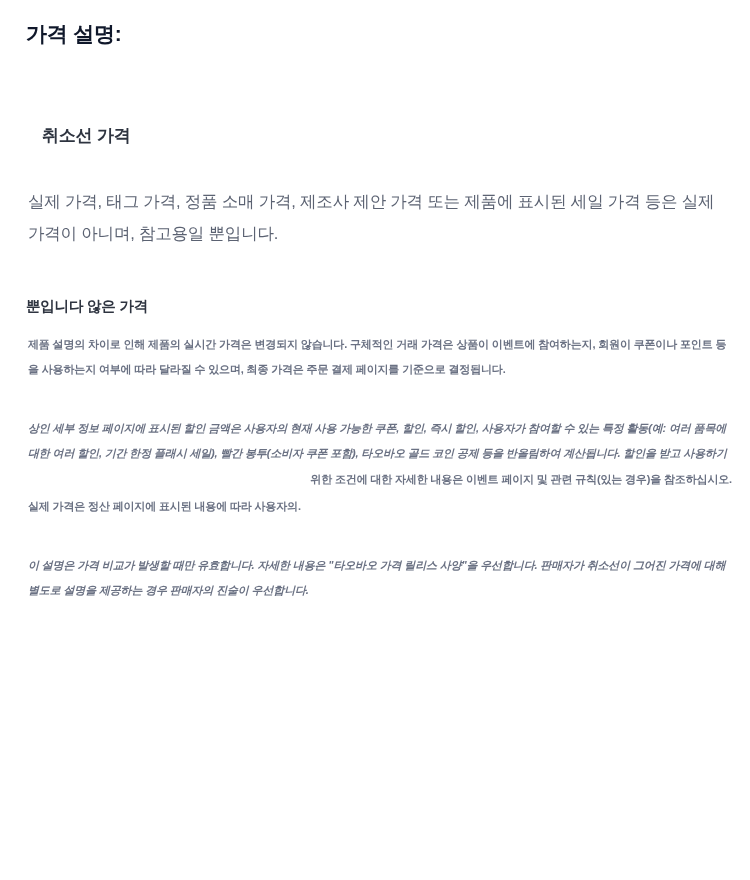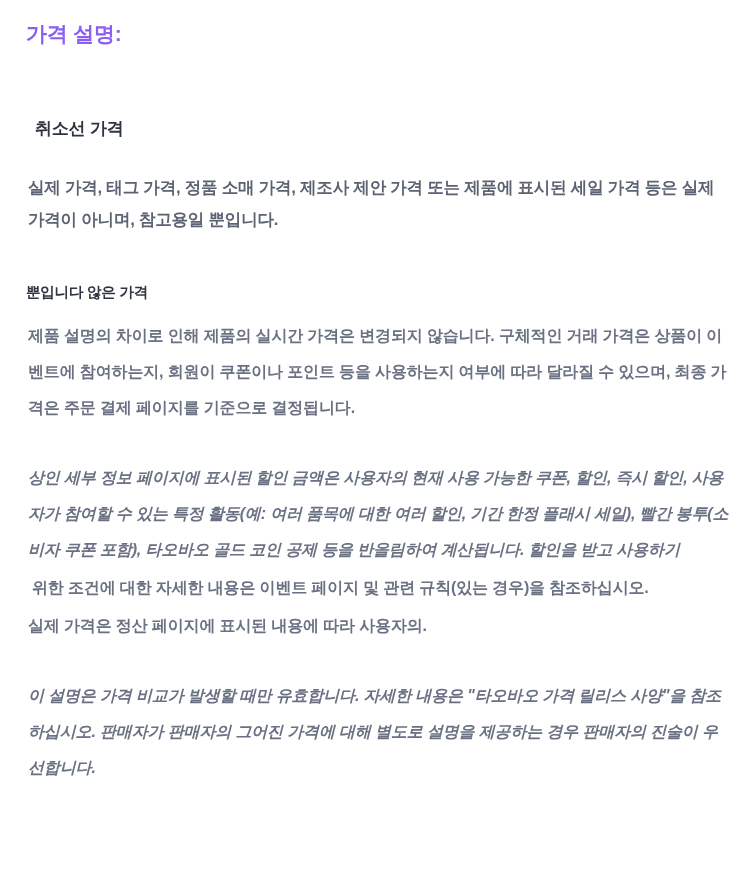--- a/index.html
+++ b/index.html
@@ -17,73 +17,74 @@
   .page {
     position: relative;
     width: 750px;
     height: 880px;
     box-sizing: border-box;
     padding: 0 18px;
   }
   .doc-title {
     font-size: 21px;
     font-weight: bold;
-    color: #8b5cf6;
+    color: #0f172a;
     margin: 0;
     padding-top: 20px;
     padding-left: 8px;
     letter-spacing: -0.2px;
   }
   .section-heading {
     font-size: 17px;
     font-weight: bold;
     color: #2e3440;
-    margin: 9px;
+    margin: 16px;
     padding-left: 8px;
     padding-top: 60px;
     letter-spacing: -0.2px;
   }
   .lead-paragraph {
     font-size: 16.5px;
-    font-weight: bold;
+    font-weight: normal;
     color: #5b6272;
     margin: 0;
     padding-left: 10px;
     padding-top: 22px;
     line-height: 1.95;
     letter-spacing: -0.2px;
   }
   .sub-heading {
     font-size: 14.5px;
     font-weight: bold;
     color: #2e3440;
     margin: 0;
     padding-left: 8px;
     padding-top: 48px;
     letter-spacing: -0.2px;
   }
   .body-paragraph {
-    font-size: 16px;
+    font-size: 11px;
     font-weight: bold;
     color: #6a7183;
     margin: 0;
     padding-left: 10px;
     padding-top: 16px;
     line-height: 2.25;
     letter-spacing: -0.15px;
   }
   .body-paragraph.gap-large {
     padding-top: 34px;
     font-style: italic;
   }
   .body-paragraph.gap-small {
     padding-top: 2px;
   }
   .body-paragraph.indent {
     padding-left: 14px;
+    text-align: right;
   }
 </style>
 </head>
 <body>
 
 <div class="page">
 
   <h1 class="doc-title">가격 설명:</h1>
 
   <h2 class="section-heading">취소선 가격</h2>
@@ -93,15 +94,15 @@
   <h3 class="sub-heading">뿐입니다 않은 가격</h3>
 
   <p class="body-paragraph">제품 설명의 차이로 인해 제품의 실시간 가격은 변경되지 않습니다. 구체적인 거래 가격은 상품이 이벤트에 참여하는지, 회원이 쿠폰이나 포인트 등을 사용하는지 여부에 따라 달라질 수 있으며, 최종 가격은 주문 결제 페이지를 기준으로 결정됩니다.</p>
 
   <p class="body-paragraph gap-large">상인 세부 정보 페이지에 표시된 할인 금액은 사용자의 현재 사용 가능한 쿠폰, 할인, 즉시 할인, 사용자가 참여할 수 있는 특정 활동(예: 여러 품목에 대한 여러 할인, 기간 한정 플래시 세일), 빨간 봉투(소비자 쿠폰 포함), 타오바오 골드 코인 공제 등을 반올림하여 계산됩니다. 할인을 받고 사용하기</p>
 
   <p class="body-paragraph gap-small indent">위한 조건에 대한 자세한 내용은 이벤트 페이지 및 관련 규칙(있는 경우)을 참조하십시오.</p>
 
   <p class="body-paragraph gap-small">실제 가격은 정산 페이지에 표시된 내용에 따라 사용자의.</p>
 
-  <p class="body-paragraph gap-large">이 설명은 가격 비교가 발생할 때만 유효합니다. 자세한 내용은 "타오바오 가격 릴리스 사양"을 참조하십시오. 판매자가 판매자의 그어진 가격에 대해 별도로 설명을 제공하는 경우 판매자의 진술이 우선합니다.</p>
+  <p class="body-paragraph gap-large">이 설명은 가격 비교가 발생할 때만 유효합니다. 자세한 내용은 "타오바오 가격 릴리스 사양"을 우선합니다. 판매자가 취소선이 그어진 가격에 대해 별도로 설명을 제공하는 경우 판매자의 진술이 우선합니다.</p>
 
 </div>
 
 </body></html>

